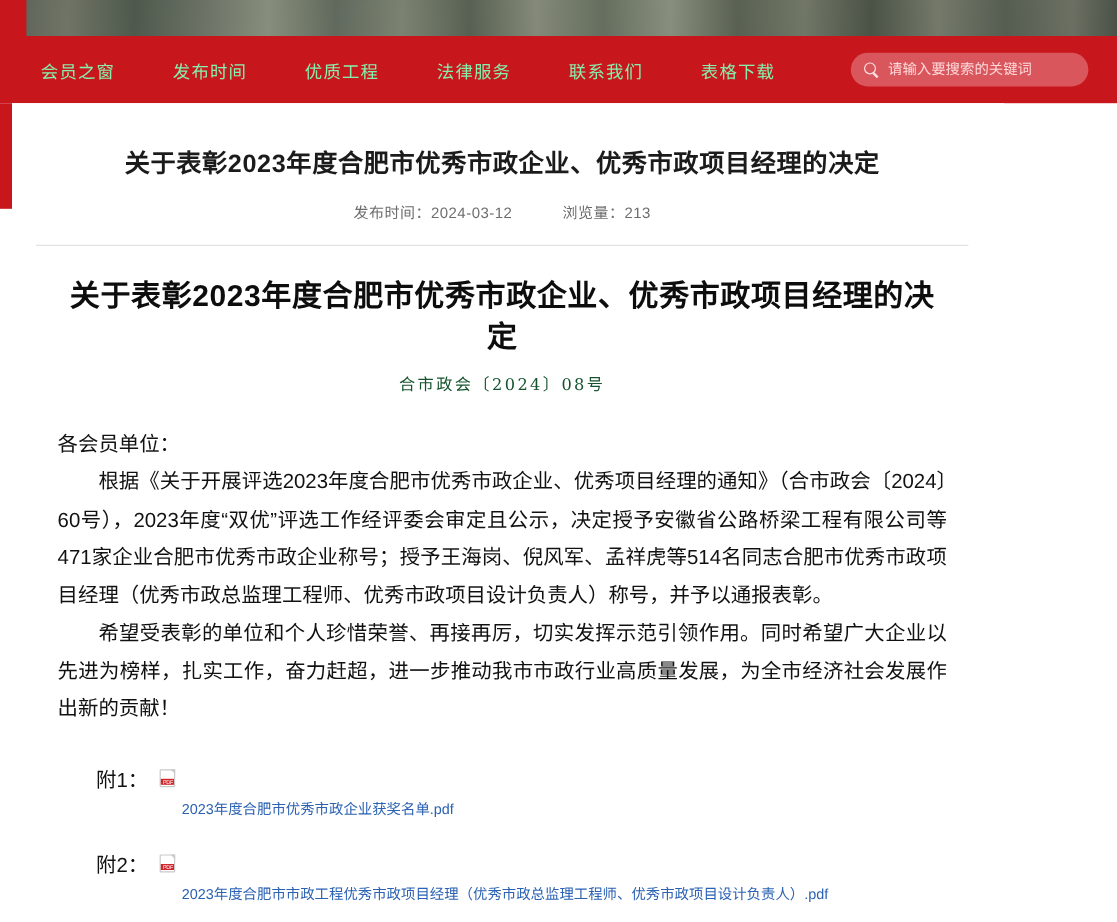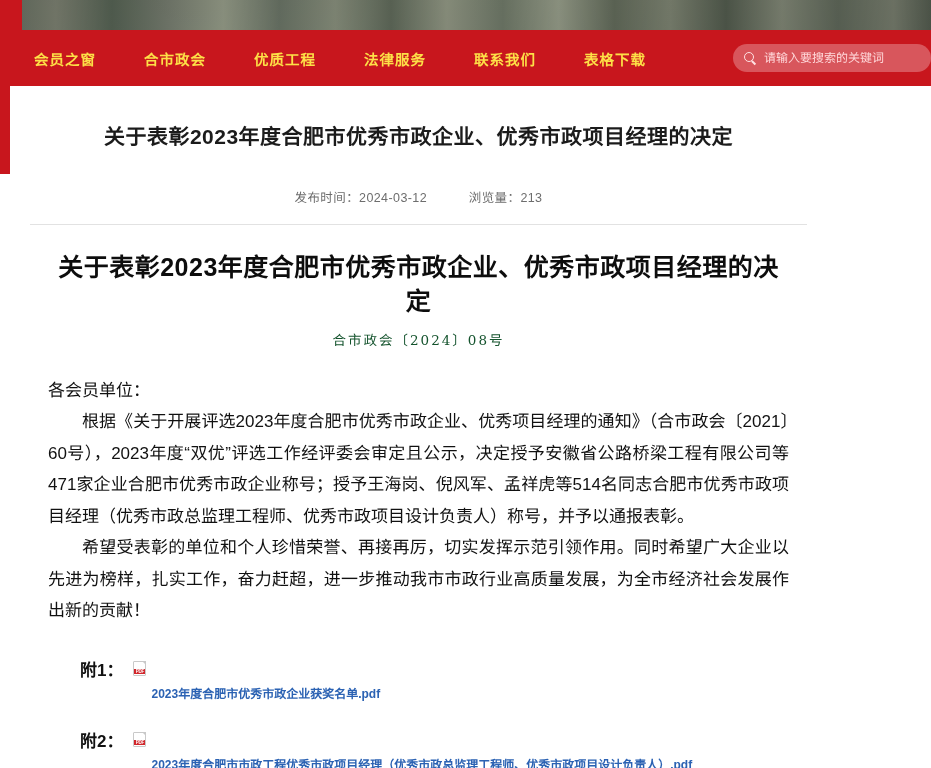--- a/index.html
+++ b/index.html
@@ -44,33 +44,33 @@
     display: flex;
     align-items: center;
   }
   .nav-items {
     display: flex;
     align-items: center;
     height: 56px;
     padding-left: 34px;
   }
   .nav-item {
-    color: #fde047;
+    color: #86efac;
     font-size: 14.5px;
-    font-weight: bold;
+    font-weight: normal;
     letter-spacing: 1px;
     margin-right: 48px;
     cursor: pointer;
     white-space: nowrap;
   }
   .nav-item:last-child { margin-right: 0; }
 
   .search-box {
     position: absolute;
-    right: 0;
+    right: 24px;
     top: 14px;
     width: 198px;
     height: 28px;
     border-radius: 14px;
     background: #d8565c;
     display: flex;
     align-items: center;
     padding: 0 10px;
   }
   .search-icon {
@@ -127,21 +127,21 @@
     text-align: center;
   }
   .article-title {
     font-size: 21px;
     font-weight: bold;
     color: #1b1b1b;
     letter-spacing: 0.5px;
     line-height: 1.4;
   }
   .article-meta {
-    margin-top: 36px;
+    margin-top: 16px;
     font-size: 12.5px;
     color: #6d6d6d;
     letter-spacing: 0.4px;
   }
   .article-meta .meta-gap { display: inline-block; width: 34px; }
 
   .divider {
     margin: 18px 30px 0 30px;
     border-top: 1px solid #e2e2e2;
   }
@@ -180,21 +180,20 @@
 
   
   .attachments {
     margin-top: 10px;
     padding-left: 32px;
   }
   .attach-row {
     display: flex;
     align-items: center;
     margin-bottom: 6px;
-    font-weight: bold;
   }
   .attach-label {
     font-size: 17px;
     color: #111111;
     margin-right: 10px;
     white-space: nowrap;
   }
   .pdf-icon {
     position: relative;
     width: 13px;
@@ -245,21 +244,21 @@
 </head>
 <body>
 
 <div class="banner">
   <div class="bar-red"></div>
 </div>
 
 <div class="navbar">
   <div class="nav-items">
     <div class="nav-item">会员之窗</div>
-    <div class="nav-item">合市政会</div>
+    <div class="nav-item">发布时间</div>
     <div class="nav-item">优质工程</div>
     <div class="nav-item">法律服务</div>
     <div class="nav-item">联系我们</div>
     <div class="nav-item">表格下载</div>
   </div>
   <div class="search-box">
     <span class="search-icon"></span>
     <input class="search-input" type="text" placeholder="请输入要搜索的关键词" style="">
   </div>
 </div>
@@ -277,21 +276,21 @@
   </div>
 
   <div class="divider"></div>
 
   <div class="doc">
     <div class="doc-title">关于表彰2023年度合肥市优秀市政企业、优秀市政项目经理的决定</div>
     <div class="doc-number">合市政会〔2024〕08号</div>
 
     <div class="doc-body">
       <p>各会员单位：</p>
-      <p class="indent">根据《关于开展评选2023年度合肥市优秀市政企业、优秀项目经理的通知》（合市政会〔2021〕60号），2023年度“双优”评选工作经评委会审定且公示，决定授予安徽省公路桥梁工程有限公司等471家企业合肥市优秀市政企业称号；授予王海岗、倪风军、孟祥虎等514名同志合肥市优秀市政项目经理（优秀市政总监理工程师、优秀市政项目设计负责人）称号，并予以通报表彰。</p>
+      <p class="indent">根据《关于开展评选2023年度合肥市优秀市政企业、优秀项目经理的通知》（合市政会〔2024〕60号），2023年度“双优”评选工作经评委会审定且公示，决定授予安徽省公路桥梁工程有限公司等471家企业合肥市优秀市政企业称号；授予王海岗、倪风军、孟祥虎等514名同志合肥市优秀市政项目经理（优秀市政总监理工程师、优秀市政项目设计负责人）称号，并予以通报表彰。</p>
       <p class="indent">希望受表彰的单位和个人珍惜荣誉、再接再厉，切实发挥示范引领作用。同时希望广大企业以先进为榜样，扎实工作，奋力赶超，进一步推动我市市政行业高质量发展，为全市经济社会发展作出新的贡献！</p>
     </div>
 
     <div class="attachments">
       <div class="attach-row">
         <span class="attach-label">附1：</span>
         <span class="pdf-icon"></span>
         <a class="attach-link" href="#">2023年度合肥市优秀市政企业获奖名单.pdf</a>
       </div>
       <div class="attach-row">

